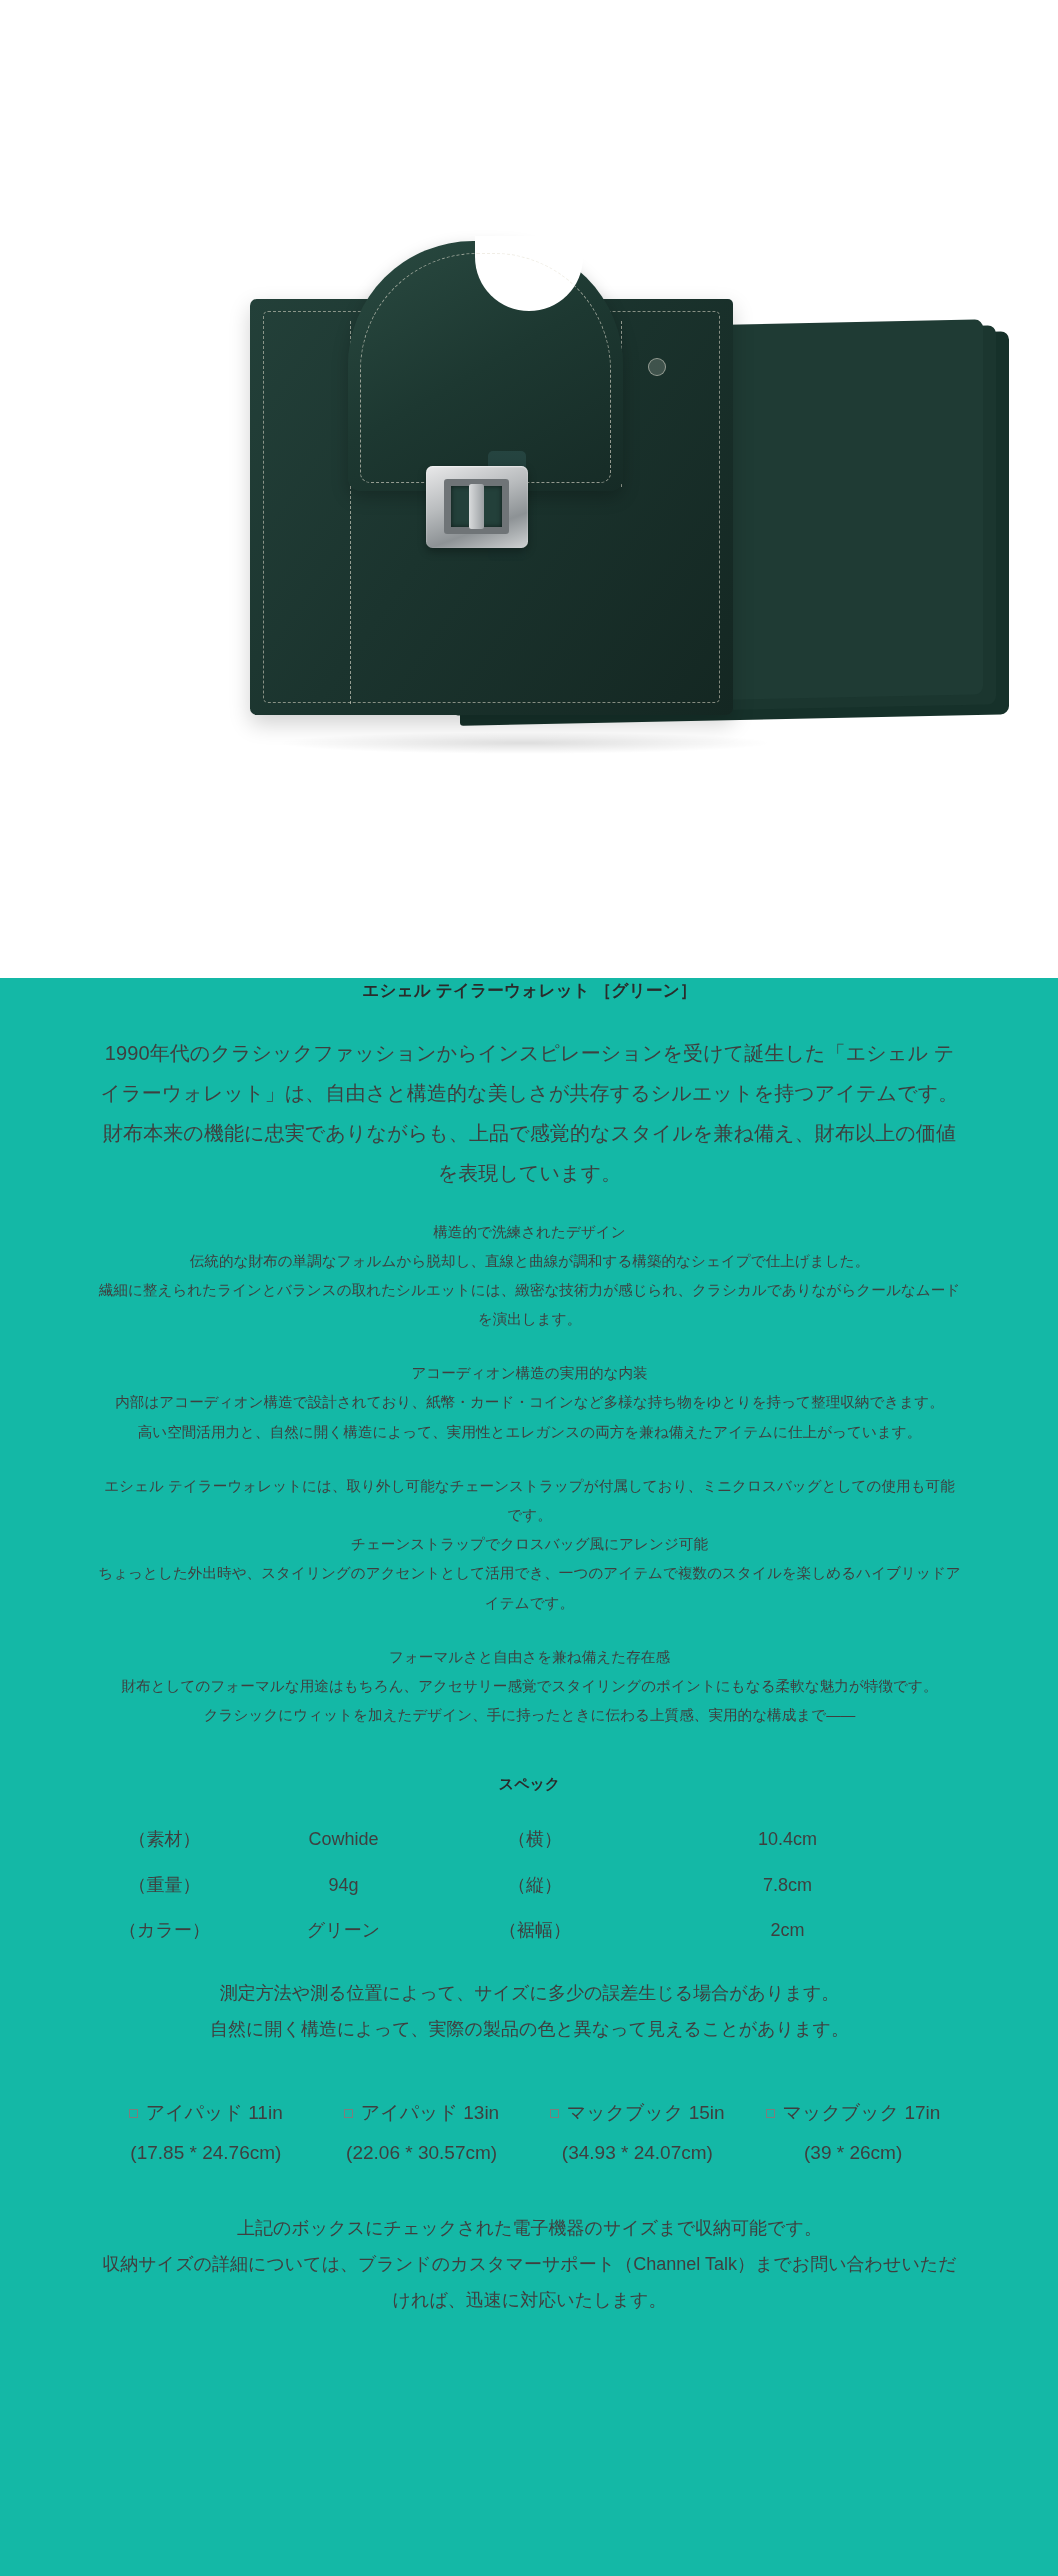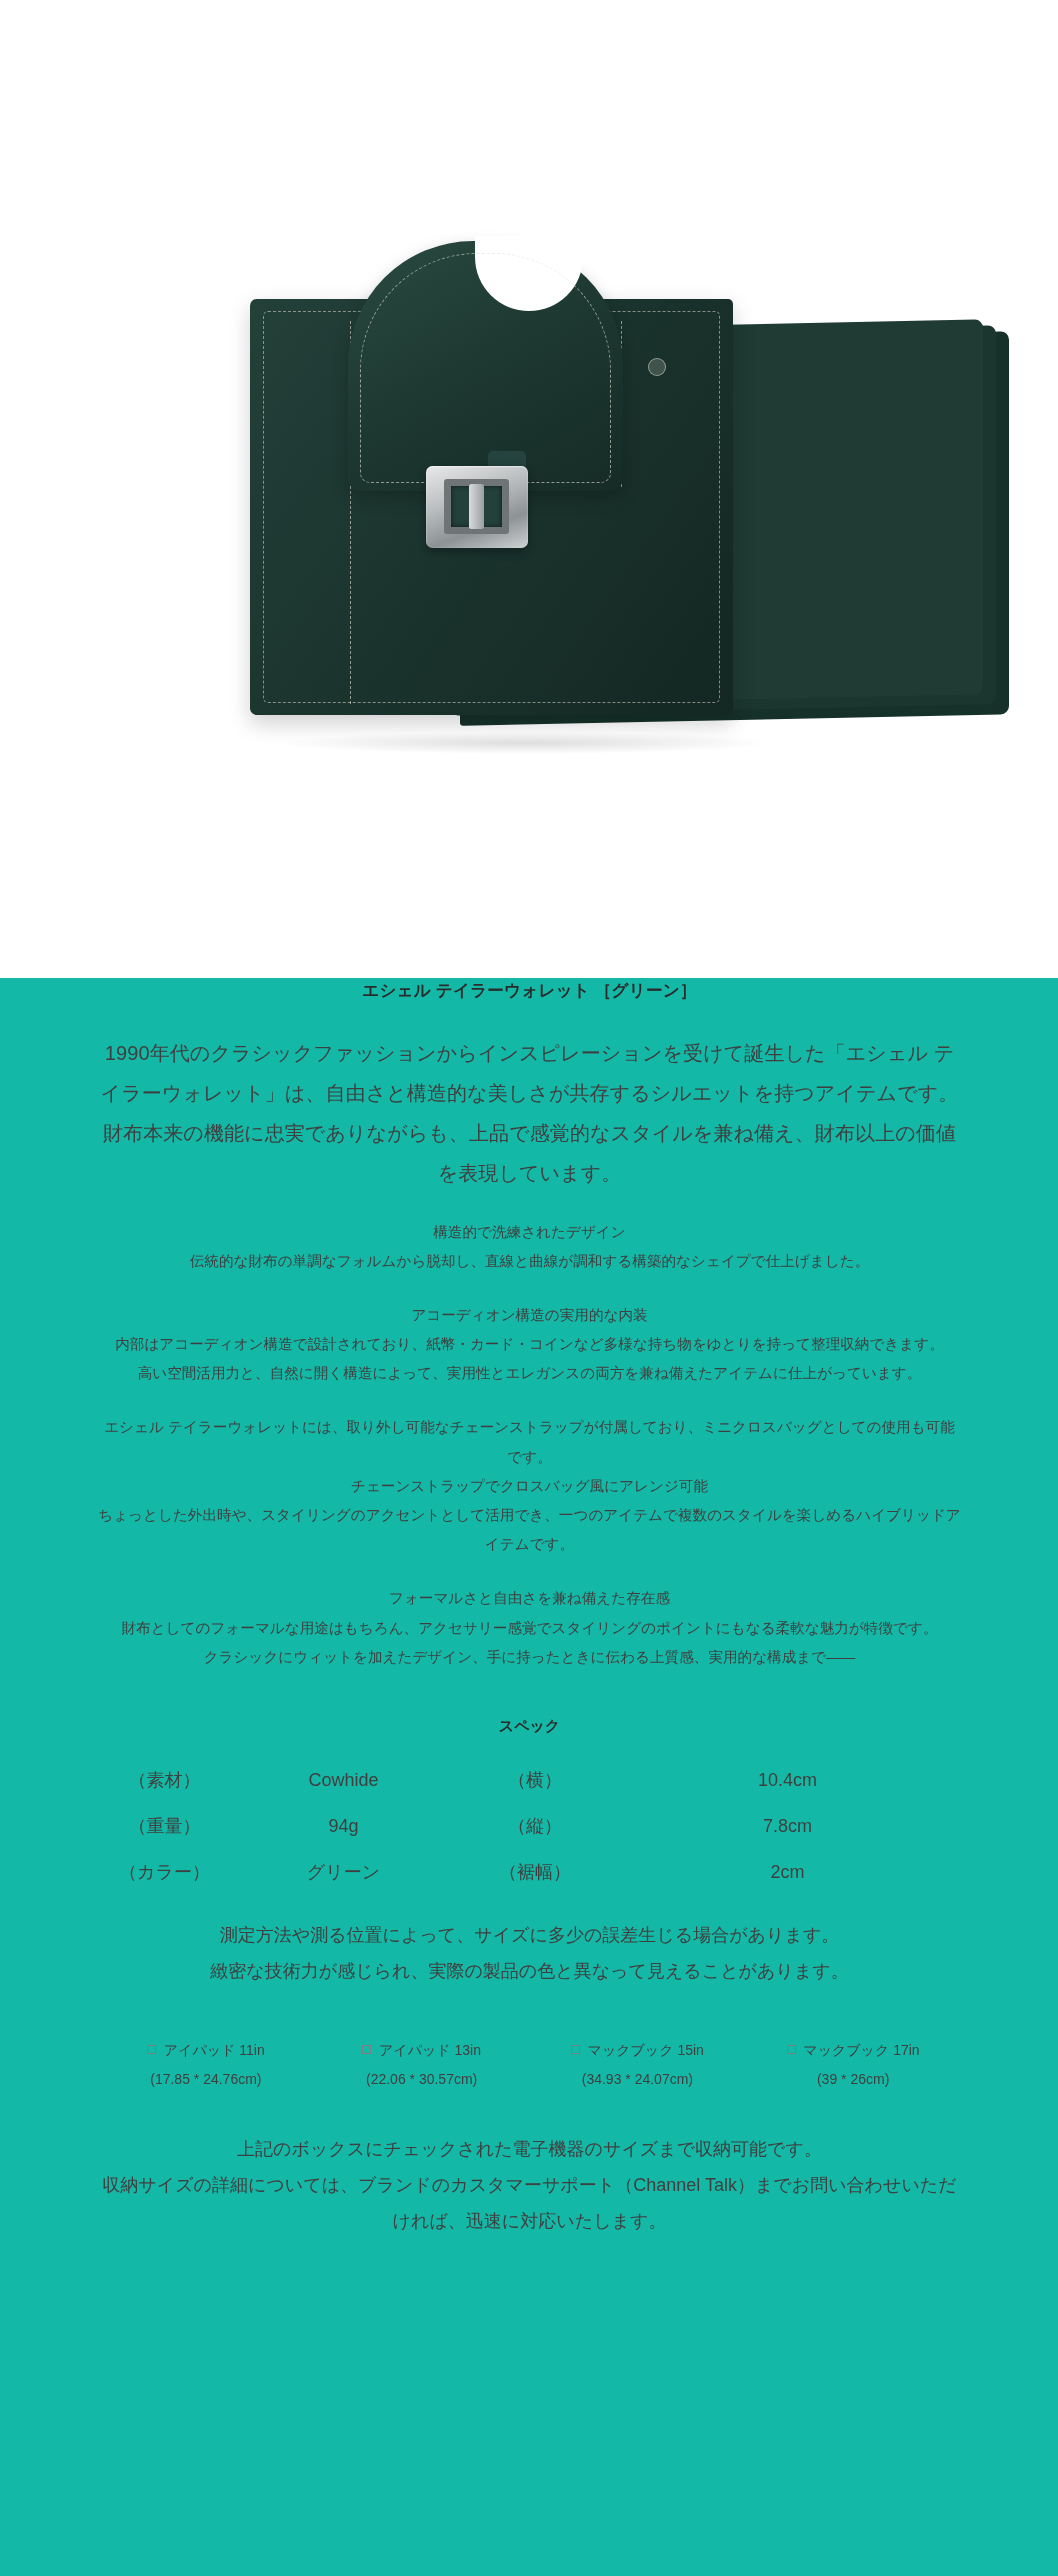--- a/index.html
+++ b/index.html
@@ -225,21 +225,21 @@
     margin: 0;
   }
 
   .device-row {
     display: flex;
     margin-top: 47px;
     margin-bottom: 8.3px;
   }
   .device {
     flex: 1 1 0;
-    font-size: 14px;
+    font-size: 19px;
     color: #3f3f3f;
     line-height: 2.0;
   }
   .device .chk {
     display: inline-block;
     width: 9.2px;
     height: 9.2px;
     border: 0.8px solid #7d7d7d;
     margin-right: 7.5px;
     vertical-align: 0.8px;
@@ -286,20 +286,21 @@
     <h1 class="prod-title">エシェル テイラーウォレット ［グリーン］</h1>
 
     <div class="block">
       <p class="para tight">1990年代のクラシックファッションからインスピレーションを受けて誕生した「エシェル テイラーウォレット」は、自由さと構造的な美しさが共存するシルエットを持つアイテムです。</p>
       <p class="para">財布本来の機能に忠実でありながらも、上品で感覚的なスタイルを兼ね備え、財布以上の価値を表現しています。</p>
     </div>
 
     <div class="block">
       <p class="sec-head">構造的で洗練されたデザイン</p>
       <p class="sec-head">伝統的な財布の単調なフォルムから脱却し、直線と曲線が調和する構築的なシェイプで仕上げました。</p>
+      <p class="sec-head">繊細に整えられたラインとバランスの取れたシルエットには、緻密な技術力が感じられ、クラシカルでありながらクールなムードを演出します。</p>
     </div>
 
     <div class="block">
       <p class="sec-head">アコーディオン構造の実用的な内装</p>
       <p class="sec-head">内部はアコーディオン構造で設計されており、紙幣・カード・コインなど多様な持ち物をゆとりを持って整理収納できます。</p>
       <p class="sec-head">高い空間活用力と、自然に開く構造によって、実用性とエレガンスの両方を兼ね備えたアイテムに仕上がっています。</p>
     </div>
 
     <div class="block">
       <p class="sec-head">エシェル テイラーウォレットには、取り外し可能なチェーンストラップが付属しており、ミニクロスバッグとしての使用も可能です。</p>
@@ -332,21 +333,21 @@
         <tr>
           <td class="k1">（カラー）</td>
           <td class="v1">グリーン</td>
           <td class="k2">（裾幅）</td>
           <td class="v2">2cm</td>
         </tr>
       </tbody>
     </table>
 
     <p class="note">測定方法や測る位置によって、サイズに多少の誤差生じる場合があります。</p>
-    <p class="note">緻密な技術力が感じられ、実際の製品の色と異なって見えることがあります。</p>
+    <p class="note">自然に開く構造によって、実際の製品の色と異なって見えることがあります。</p>
 
     <div class="device-row">
       <div class="device">
         <span class="chk"></span><span>アイパッド 11in</span>
         <span class="size">(17.85 * 24.76cm)</span>
       </div>
       <div class="device">
         <span class="chk"></span><span>アイパッド 13in</span>
         <span class="size">(22.06 * 30.57cm)</span>
       </div>

